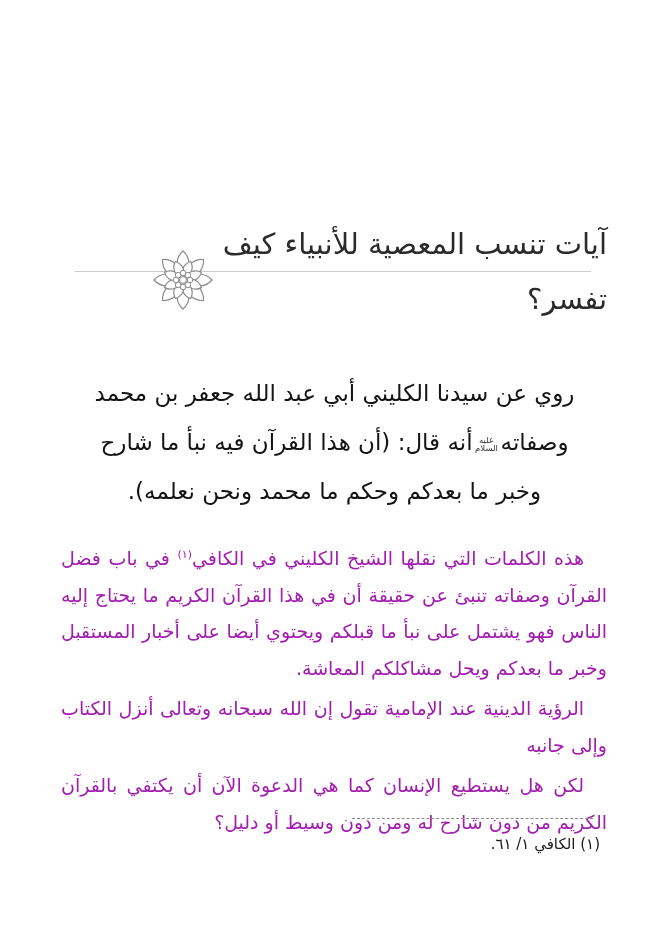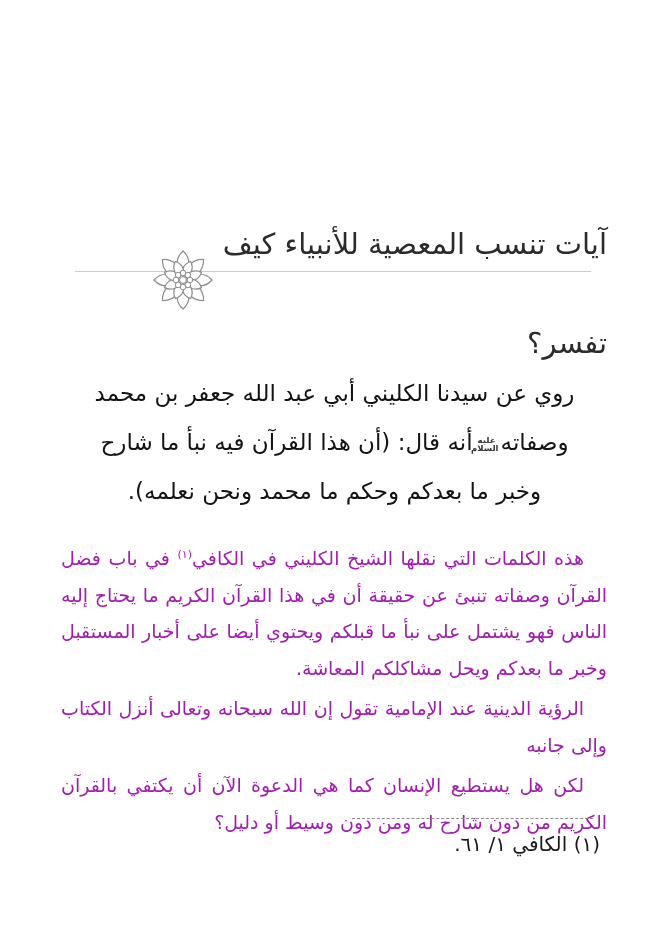--- a/index.html
+++ b/index.html
@@ -18,21 +18,21 @@
   .title-line {
     position:absolute; right:62px; left:62px;
     margin:0;
     text-align:right;
     font-size:29px; font-weight:normal;
     color:#2b2b2b;
     line-height:48px;
     white-space:nowrap;
   }
   .title-line.line1 { top:220px; }
-  .title-line.line2 { top:275px;margin-top:44px; }
+  .title-line.line2 { top:275px; }
 
   .title-divider {
     position:absolute; top:271px; left:75px; width:516px; height:0;
     border-top:1px solid #cbcbcb;
   }
   .rosette {
     position:absolute; top:244px; left:145px; width:76px; height:72px;
   }
   .rosette svg { display:block; width:100%; height:100%; }
 
@@ -45,21 +45,20 @@
     color:#141414;
   }
   .honorific {
     display:inline-block;
     width:24px;
     font-size:8.5px; line-height:8px;
     vertical-align:middle;
     text-align:center;
     margin:0 2px;
     color:#333;
-    font-weight:bold;
   }
 
   
   .body-text {
     position:absolute; top:540px; right:62px; left:61px;
     font-size:19px; line-height:36.5px;
     text-align:justify;
     color:#a21caf;
   }
   .body-text p { margin:0 0 4px 0; text-indent:23px; }
@@ -70,21 +69,21 @@
   }
 
   
   .footnote-rule {
     position:absolute; top:818px; left:352px; width:241px; height:0;
     border-top:1px dashed #8a8a8a;
   }
   .footnote {
     position:absolute; top:829px; right:69px; left:62px;
     text-align:right;
-    font-size:20px; line-height:30px;
+    font-size:15px; line-height:30px;
     color:#1a1a1a;
   }
 </style>
 </head>
 <body>
 
 <div class="page">
 
   <h1 class="title-line line1">آيات تنسب المعصية للأنبياء كيف</h1>
 

